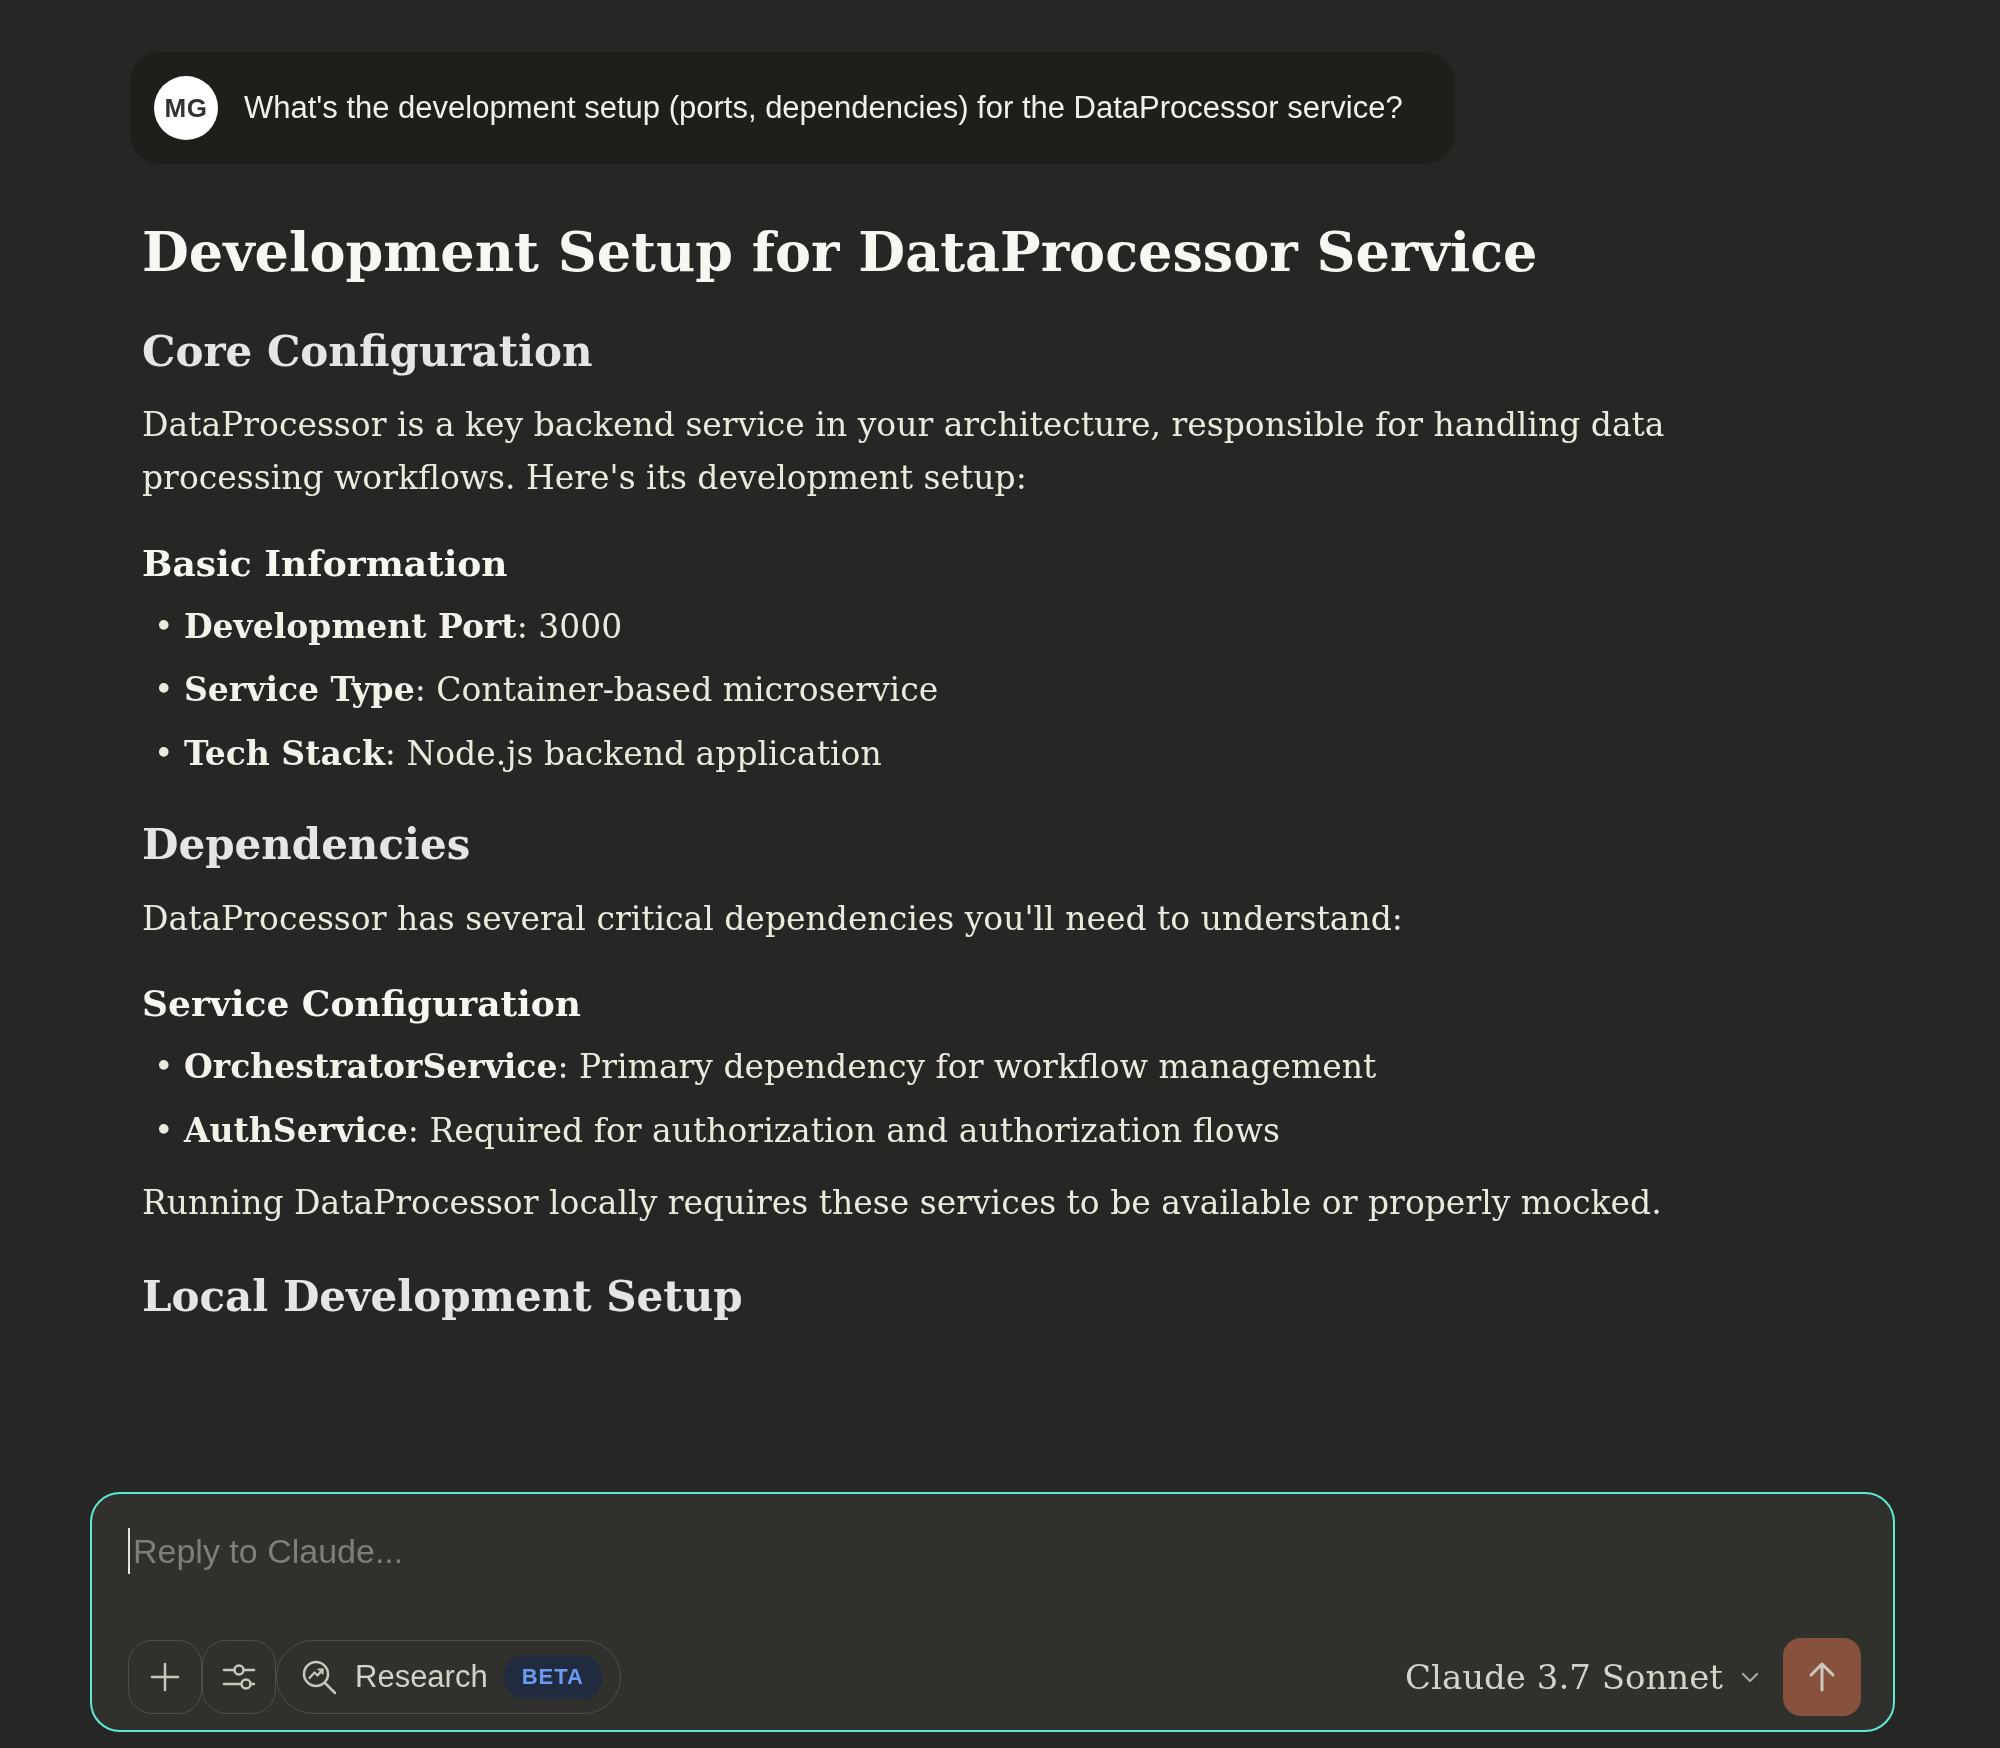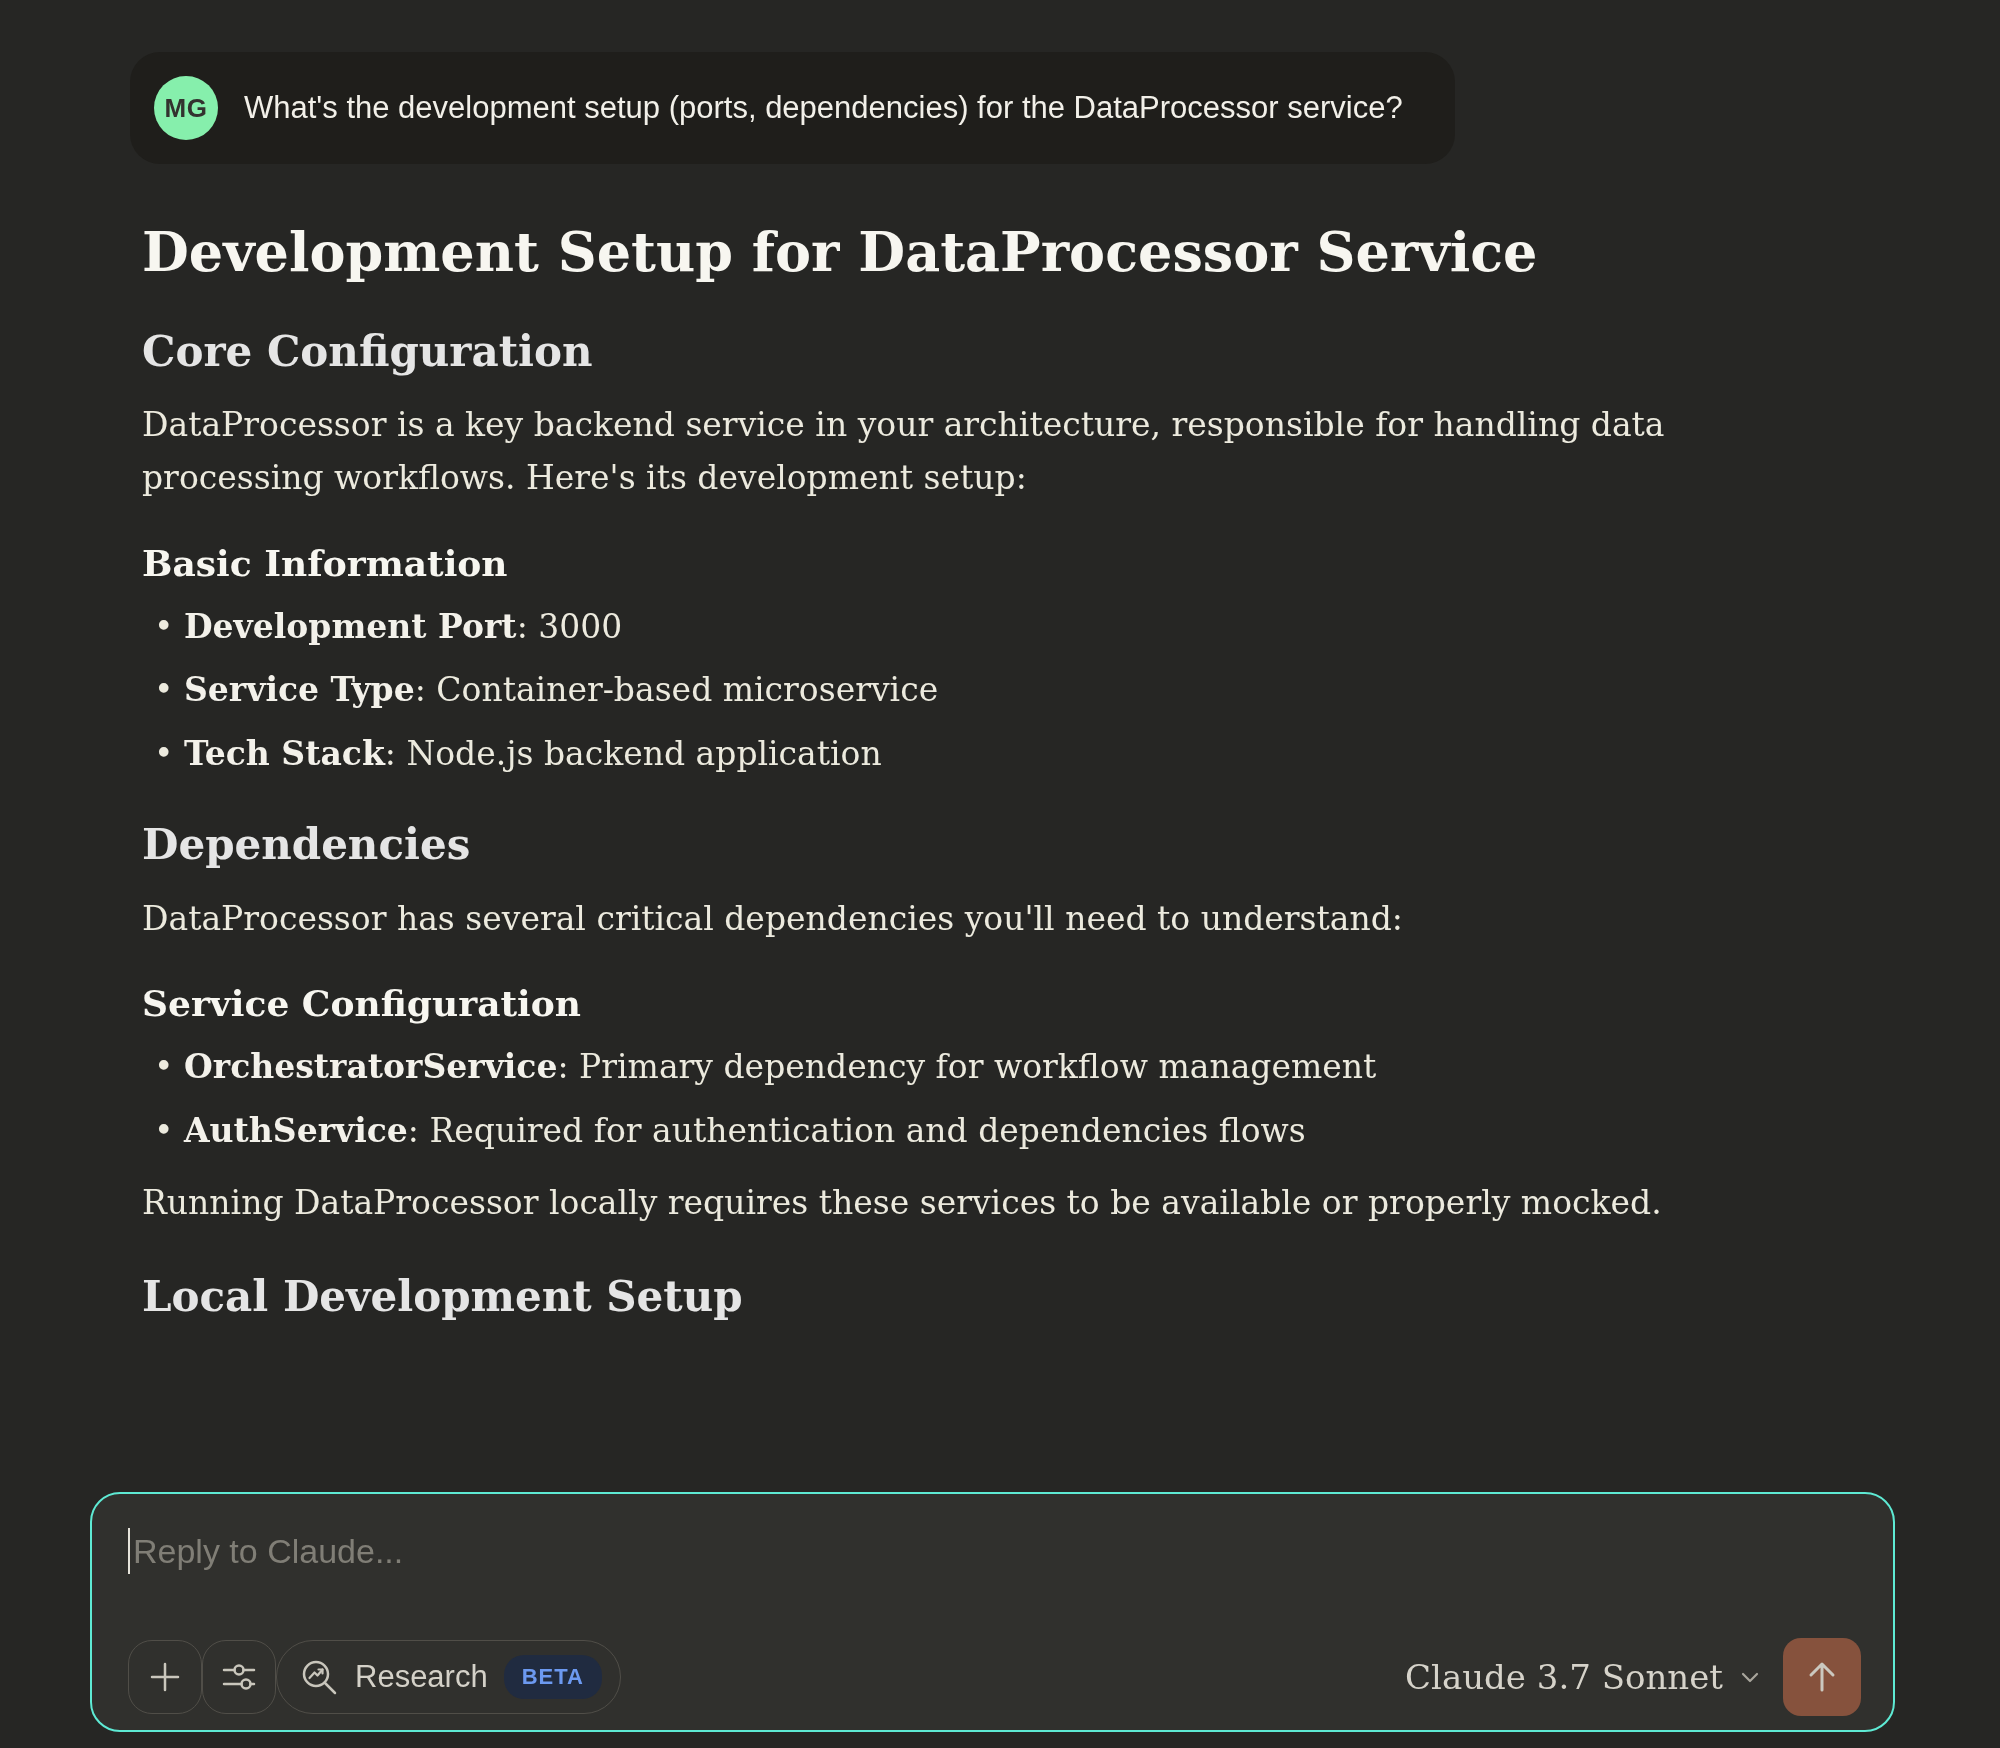--- a/index.html
+++ b/index.html
@@ -19,21 +19,21 @@
     align-items: center;
     gap: 26px;
     background: #1f1e1b;
     border-radius: 30px;
     padding: 24px 52px 24px 24px;
     max-width: 1590px;
   }
   .avatar {
     width: 64px; height: 64px;
     border-radius: 50%;
-    background: #86efac;
+    background: #ffffff;
     color: #33322f;
     font-weight: bold;
     font-size: 26px;
     letter-spacing: 0.5px;
     display: flex; align-items: center; justify-content: center;
     flex: 0 0 auto;
   }
   .user-text { font-size: 31px; color: #f2f0e9; line-height: 1.3; }
 
   
@@ -161,21 +161,21 @@
 
     <h2>Dependencies</h2>
     <p>DataProcessor has several critical dependencies you'll need to understand:</p>
 
     <h3>Service Configuration</h3>
     <ul>
       <li>
         <span class="term">OrchestratorService</span><span>: </span><span>Primary dependency for workflow management</span>
       </li>
       <li>
-        <span class="term">AuthService</span><span>: </span><span>Required for authentication and dependencies flows</span>
+        <span class="term">AuthService</span><span>: </span><span>Required for authorization and authorization flows</span>
       </li>
     </ul>
 
     <p>Running DataProcessor locally requires these services to be available or properly mocked.</p>
 
     <h2>Local Development Setup</h2>
   </div>
 </div>
 
 <div class="composer">

